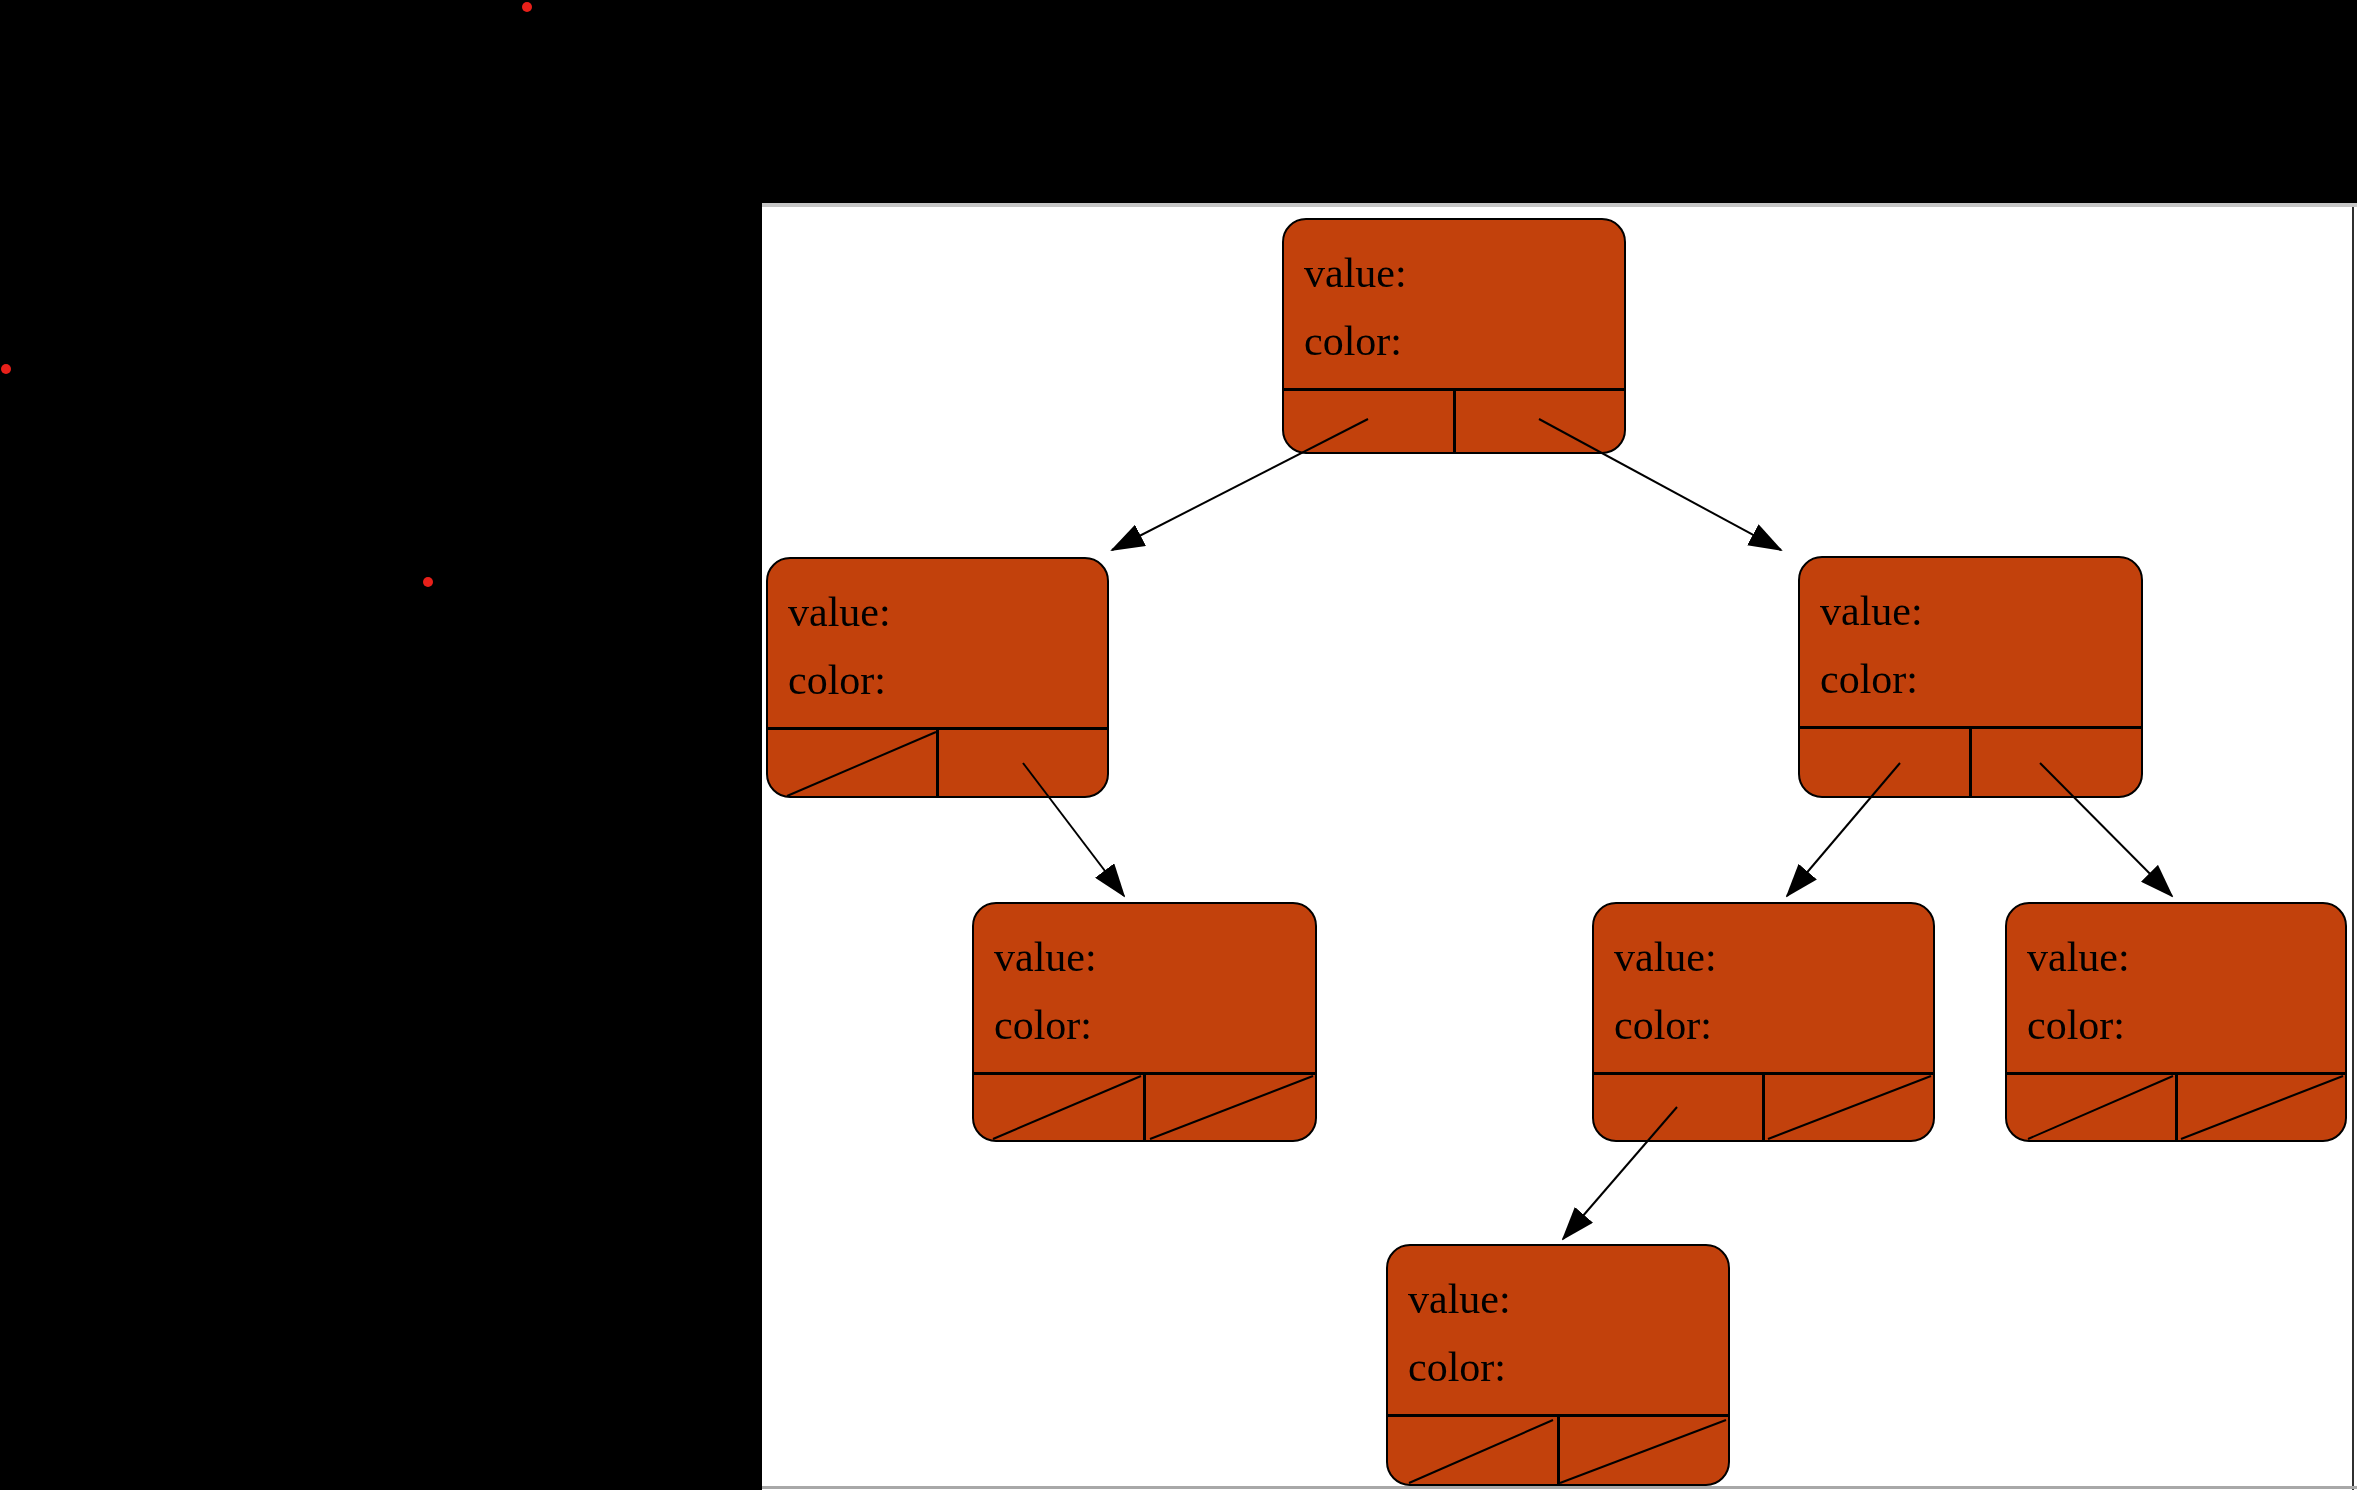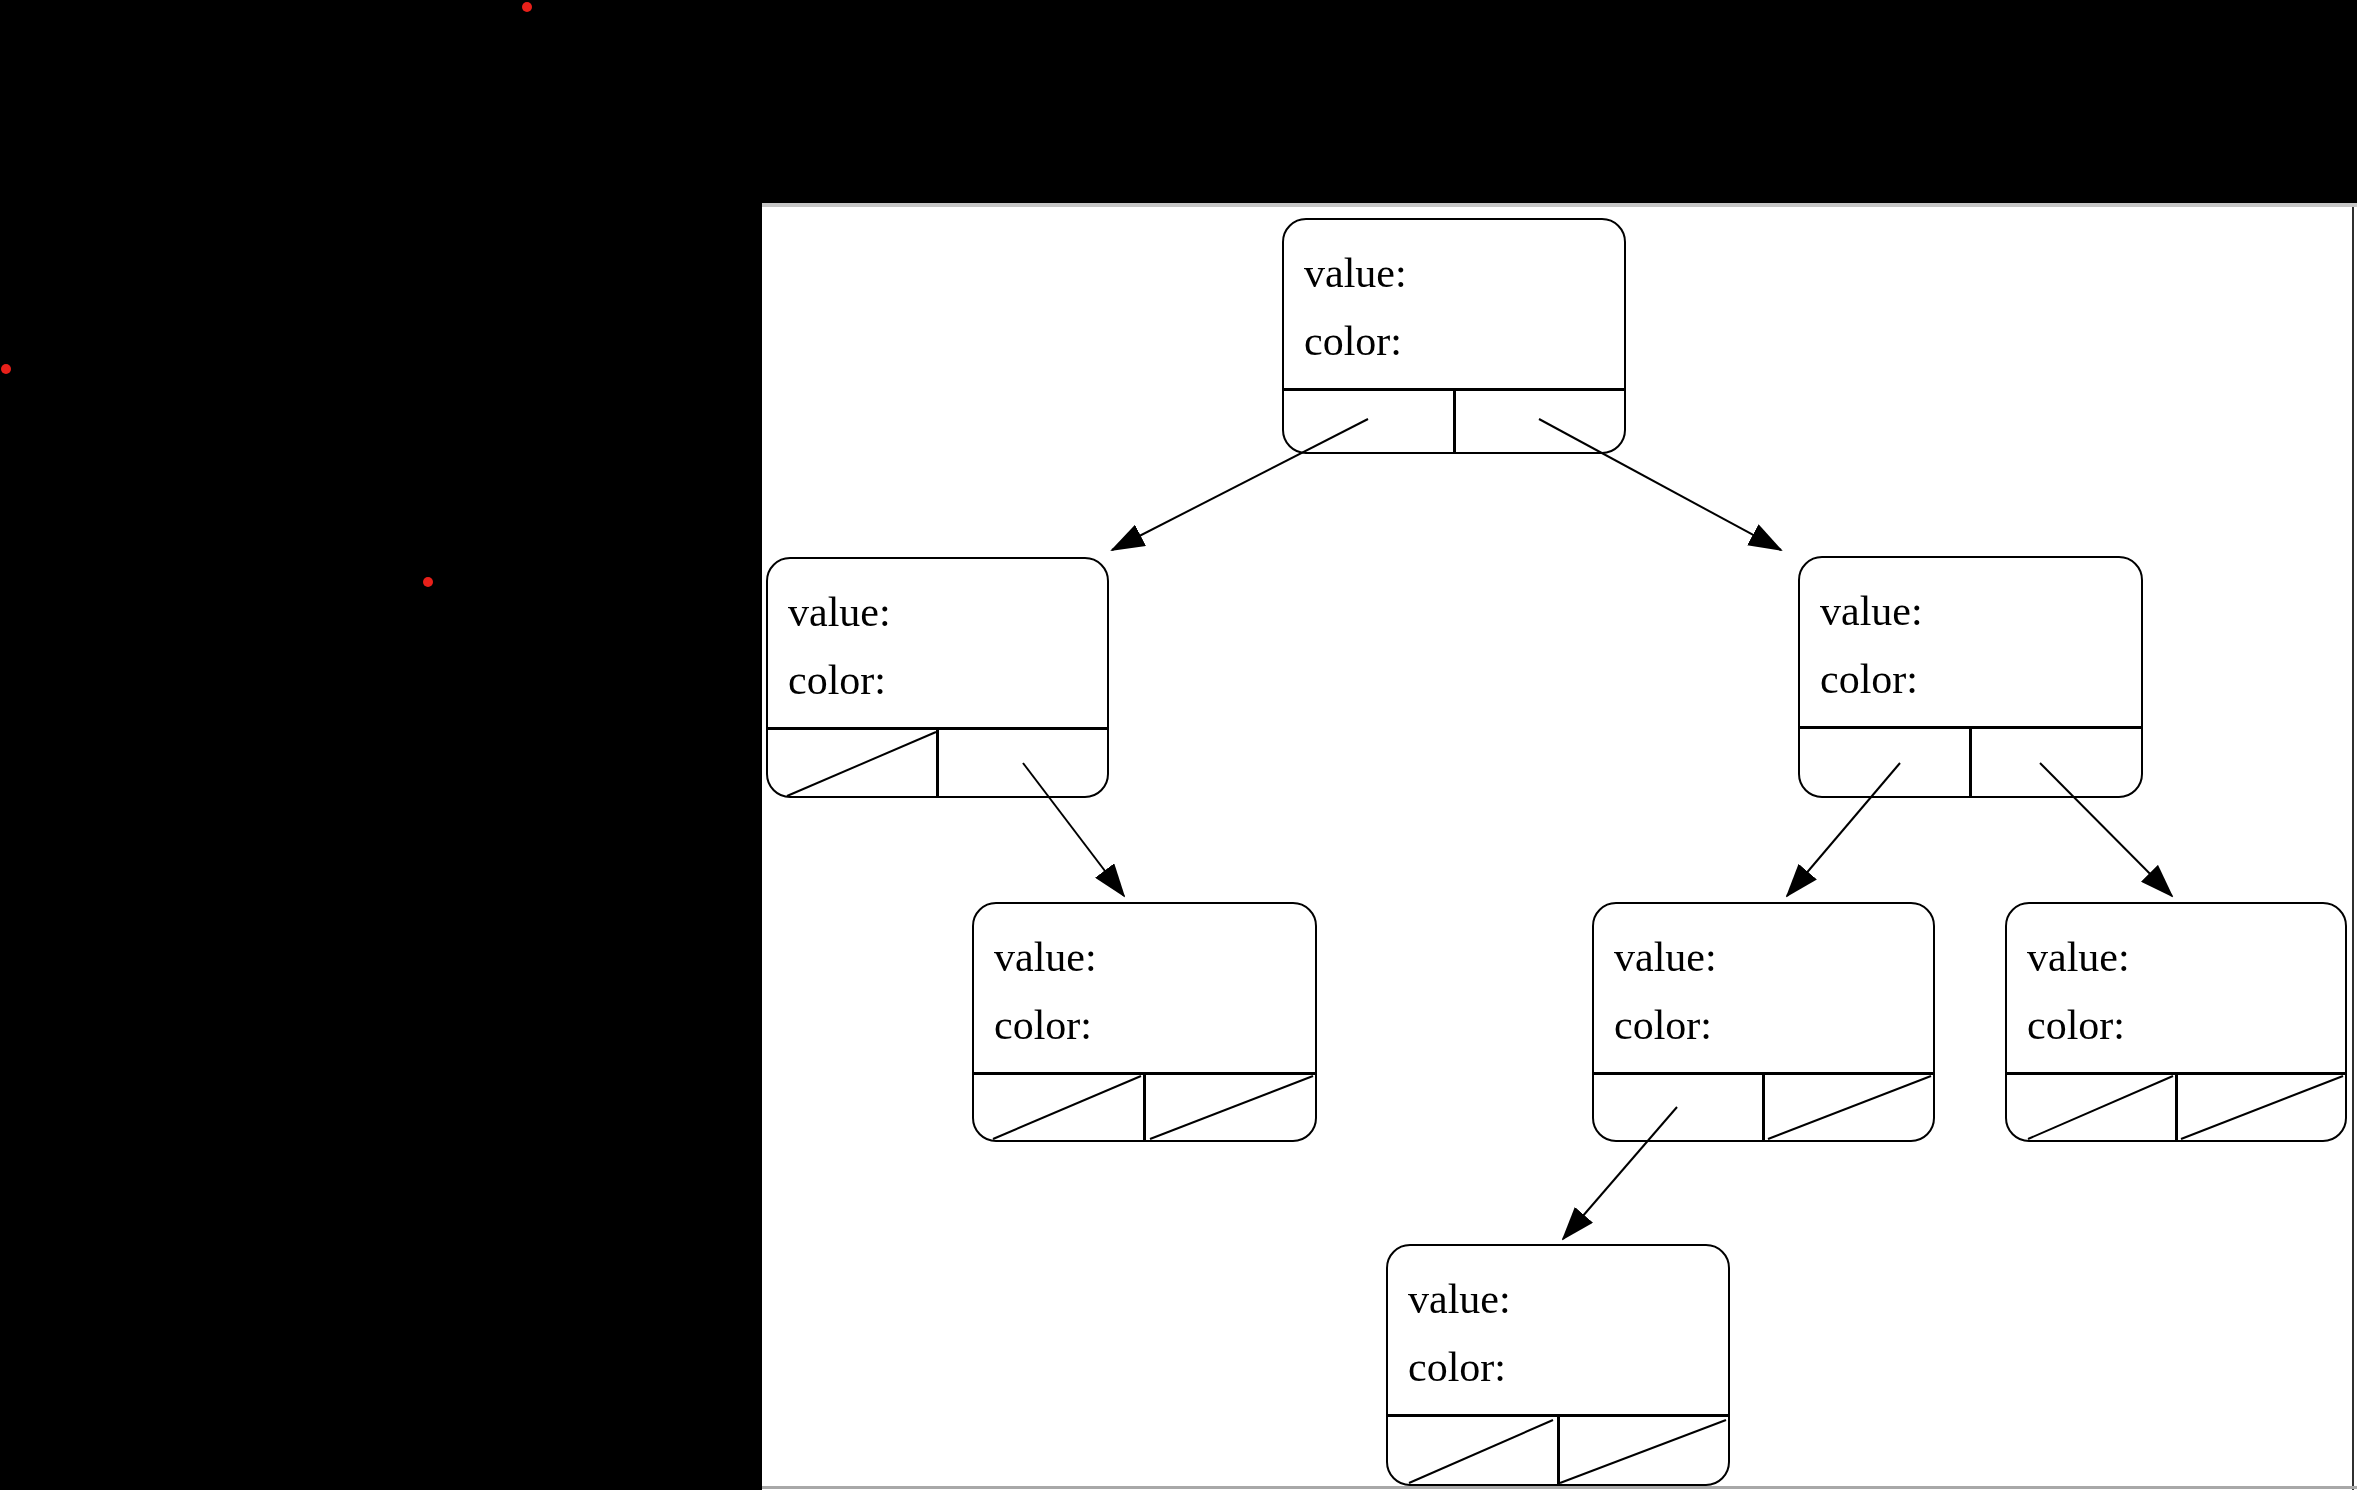--- a/index.html
+++ b/index.html
@@ -8,21 +8,21 @@
 
   
   .page{position:absolute;left:762px;top:203px;width:1595px;height:1287px;
         background:#fff;border-top:4px solid #c6c6c6;box-sizing:border-box;}
   .page-right-line{position:absolute;left:2352px;top:207px;width:2px;height:1283px;
         background:#2f2f2f;}
   .page-bottom-line{position:absolute;left:762px;top:1486px;width:1595px;height:3px;
         background:#a8a8a8;}
 
   
-  .node{position:absolute;background:#ffffff;border:2px solid #000;border-radius:24px;
+  .node{position:absolute;background:#c2410c;border:2px solid #000;border-radius:24px;
         box-sizing:border-box;display:flex;flex-direction:column;overflow:hidden;}
   .nbody{flex:1;padding-left:20px;}
   .nline{font-size:42px;line-height:1.0;height:68px;color:#000;}
   .nline.first{margin-top:32px;}
   .nptr{height:70px;border-top:3px solid #000;display:flex;box-sizing:border-box;}
   .ncell{flex:1;}
   .ncell.lft{border-right:3px solid #000;}
 
   
   svg.overlay{position:absolute;left:0;top:0;width:2357px;height:1490px;

